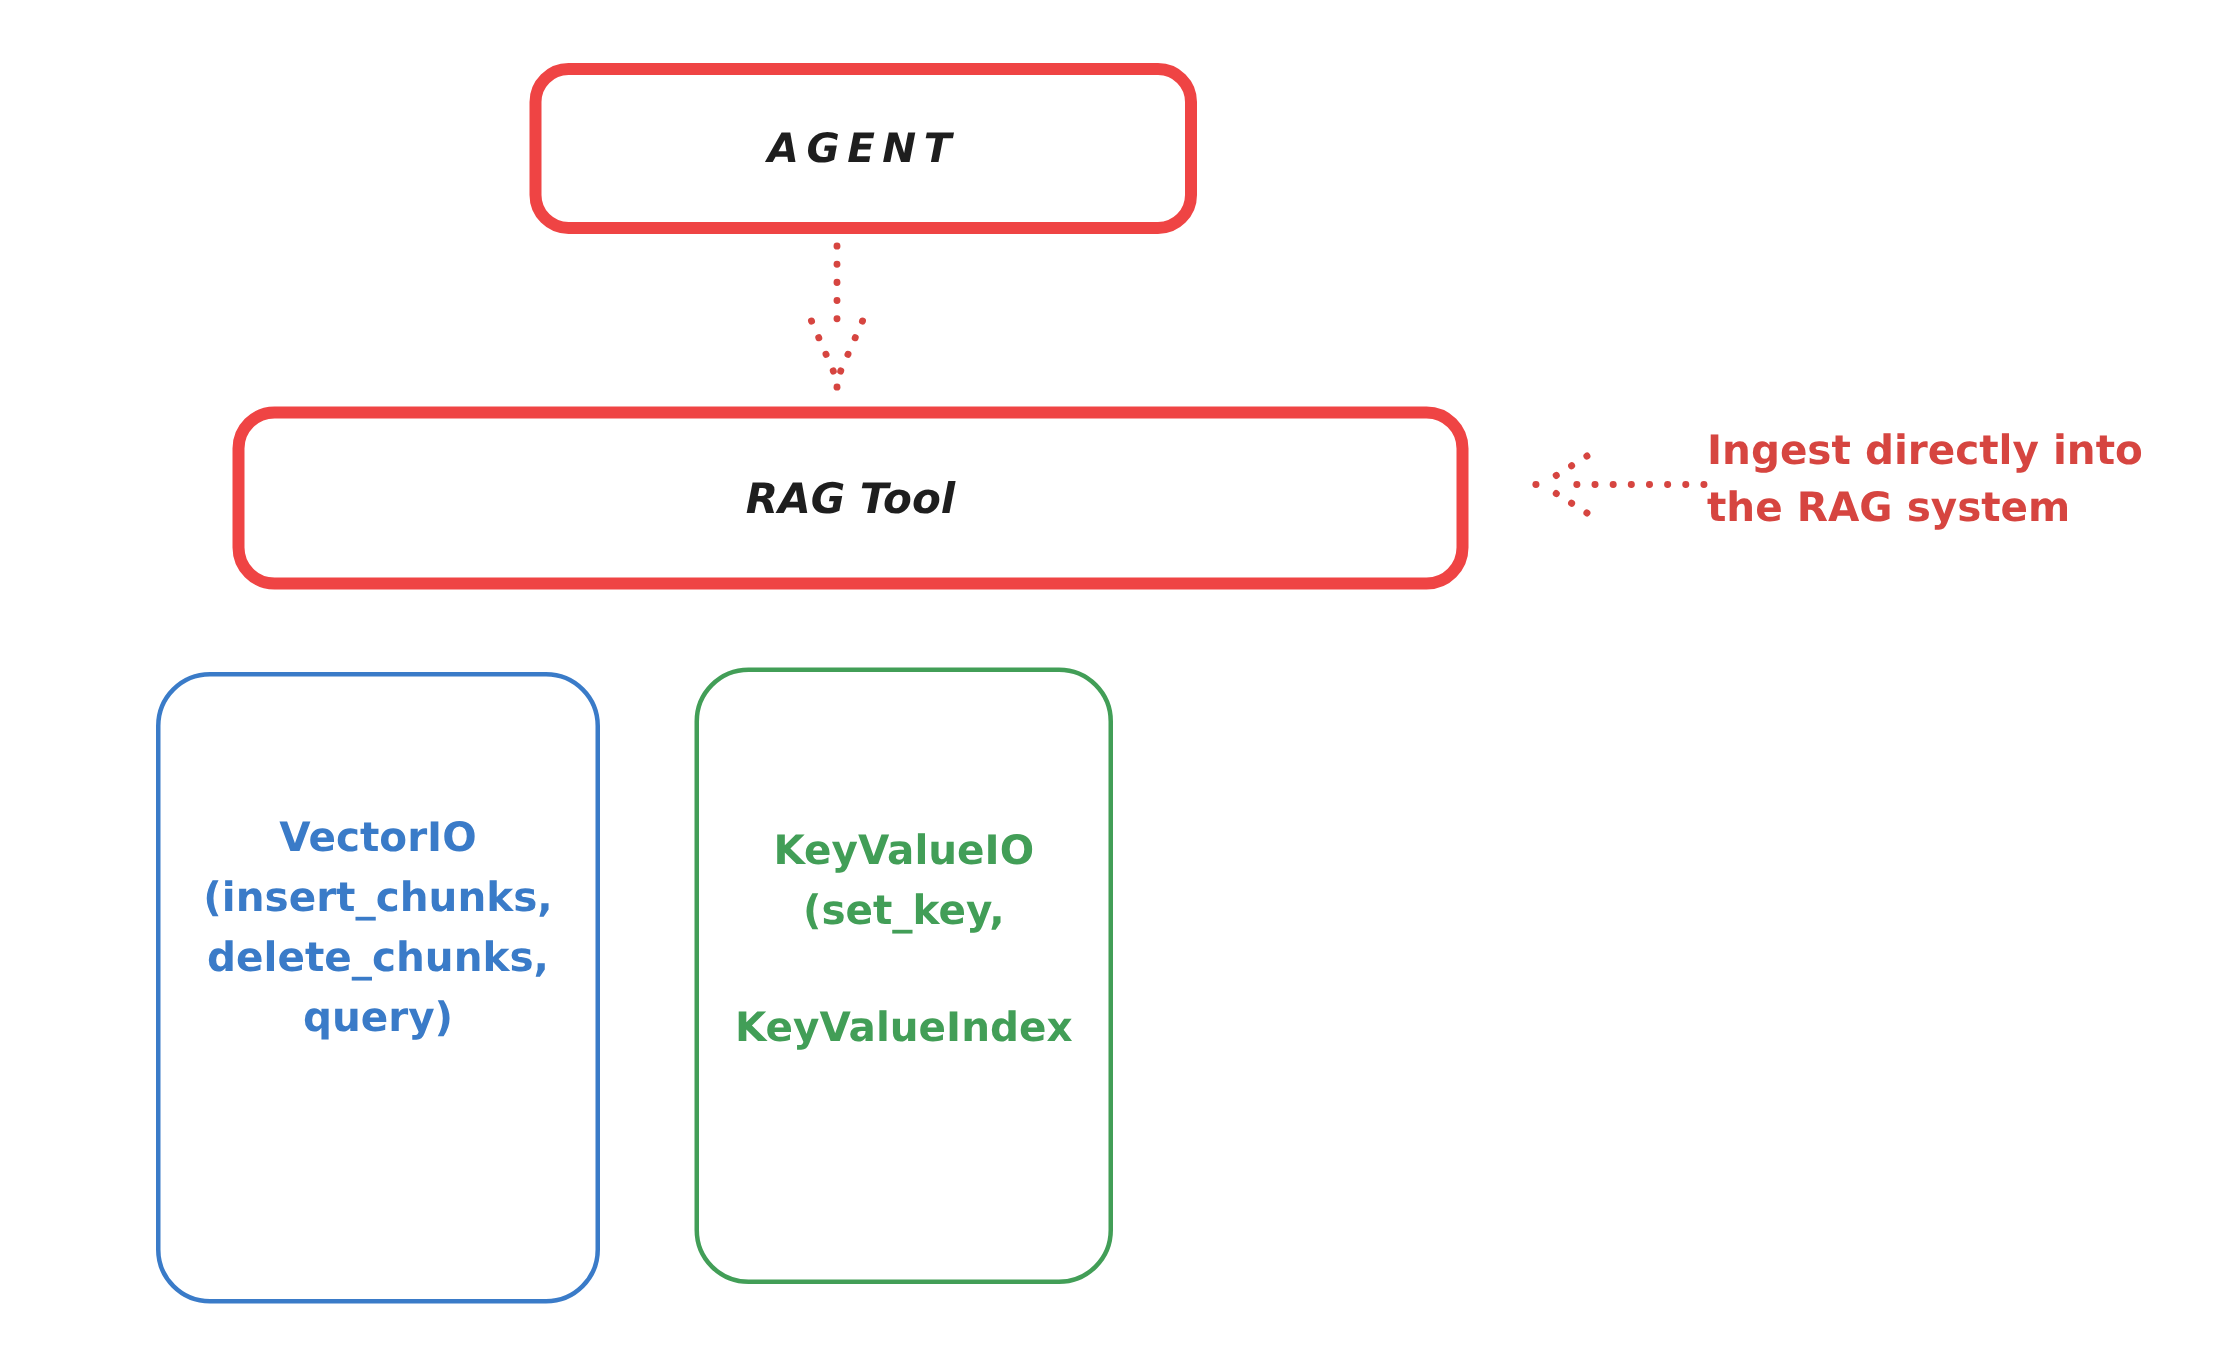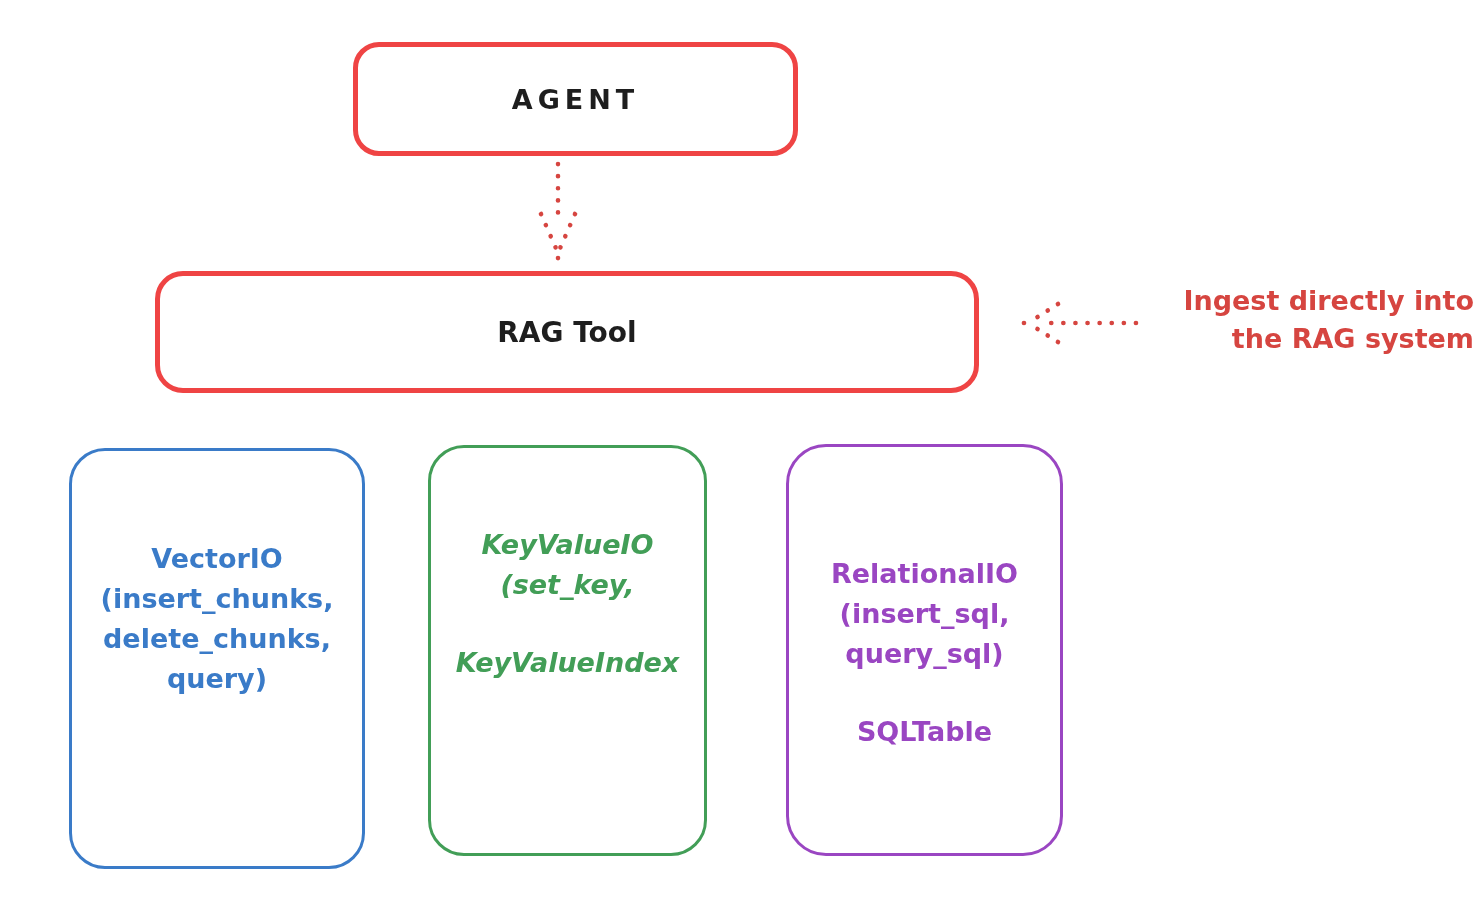--- a/index.html
+++ b/index.html
@@ -17,22 +17,23 @@
   }
   .node {
     position: absolute;
     box-sizing: border-box;
     background: #ffffff;
     display: flex;
     align-items: center;
     justify-content: center;
   }
   .node-black {
-    border: 5px solid #ef4444;
+    border: 8px solid #ef4444;
     color: #1e1e1e;
+    font-style: italic;
   }
   .agent-box {
     left: 353px; top: 42px;
     width: 445px; height: 114px;
     border-radius: 26px;
   }
   .agent-label {
     font-size: 27px;
     font-weight: 700;
     letter-spacing: 5px;
@@ -51,55 +52,55 @@
   .arrow-svg {
     position: absolute;
     overflow: visible;
   }
   .arrow-down { left: 526px; top: 160px; }
   .arrow-left { left: 1016px; top: 296px; }
   .annotation {
     position: absolute;
     left: 1138px; top: 282px;
     width: 336px;
-    text-align: right;
+    text-align: left;
     color: #d64540;
     font-size: 27px;
     line-height: 38px;
     font-weight: 700;
   }
   .io-box {
     position: absolute;
     box-sizing: border-box;
     background: #ffffff;
     display: flex;
     flex-direction: column;
     align-items: center;
     text-align: center;
     font-size: 27px;
     font-weight: 600;
     line-height: 40px;
+    margin-left: 35px;
   }
   .io-box .box-footer { margin-top: 38px; }
   .io-blue {
     left: 69px; top: 448px;
     width: 296px; height: 421px;
     border: 3.5px solid #3a7bc8;
     border-radius: 36px;
     color: #3a7bc8;
     padding-top: 88px;
   }
   .io-green {
     left: 428px; top: 445px;
     width: 279px; height: 411px;
     border: 3.5px solid #429e57;
     border-radius: 36px;
     color: #429e57;
-    padding-top: 77px;
-    font-style: italic;
+    padding-top: 100px;
   }
   .io-purple {
     left: 786px; top: 444px;
     width: 277px; height: 412px;
     border: 3.5px solid #9a46c2;
     border-radius: 40px;
     color: #9a46c2;
     padding-top: 107px;
   }
 </style>
@@ -145,20 +146,14 @@
     <div>delete_chunks,</div>
     <div>query)</div>
   </div>
 
   <div class="io-box io-green">
     <div>KeyValueIO</div>
     <div>(set_key,</div>
     <div class="box-footer">KeyValueIndex</div>
   </div>
 
-  <div class="io-box io-purple">
-    <div>RelationalIO</div>
-    <div>(insert_sql,</div>
-    <div>query_sql)</div>
-    <div class="box-footer">SQLTable</div>
-  </div>
 
 </div>
 
 </body></html>

